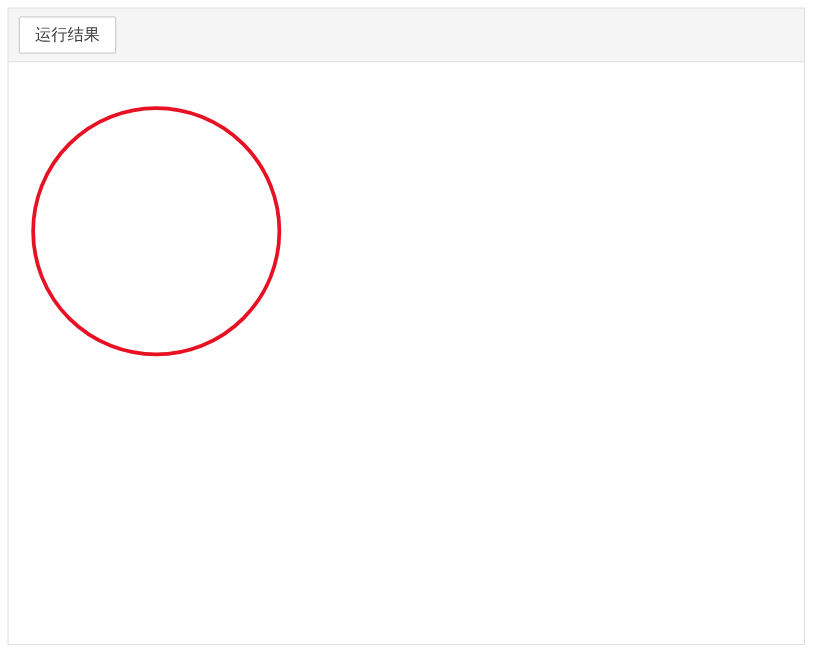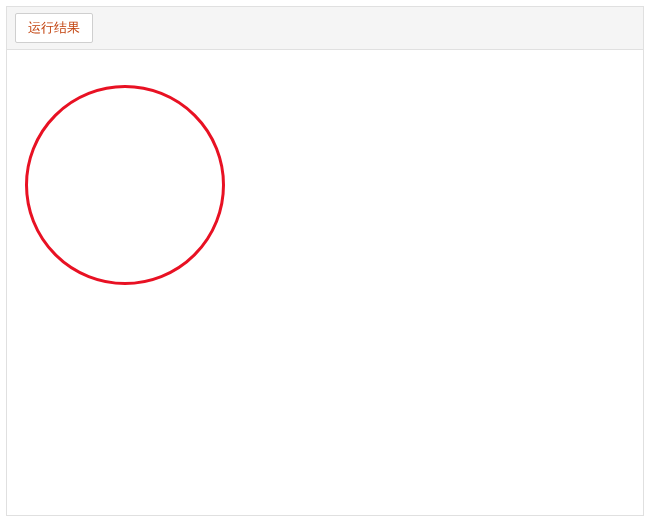--- a/index.html
+++ b/index.html
@@ -22,21 +22,21 @@
       background: #f5f5f5;
       border-bottom: 1px solid #e0e0e0;
       padding: 6px 8px;
     }
     .tab-button {
       display: inline-block;
       background: #ffffff;
       border: 1px solid #cfcfcf;
       padding: 5px 12px;
       font-size: 13px;
-      color: #c2410c;
+      color: #404040;
       cursor: pointer;
       border-radius: 2px;
     }
     .panel-body {
       background: #ffffff;
       height: 465px;
       position: relative;
     }
     .circle {
       position: absolute;

